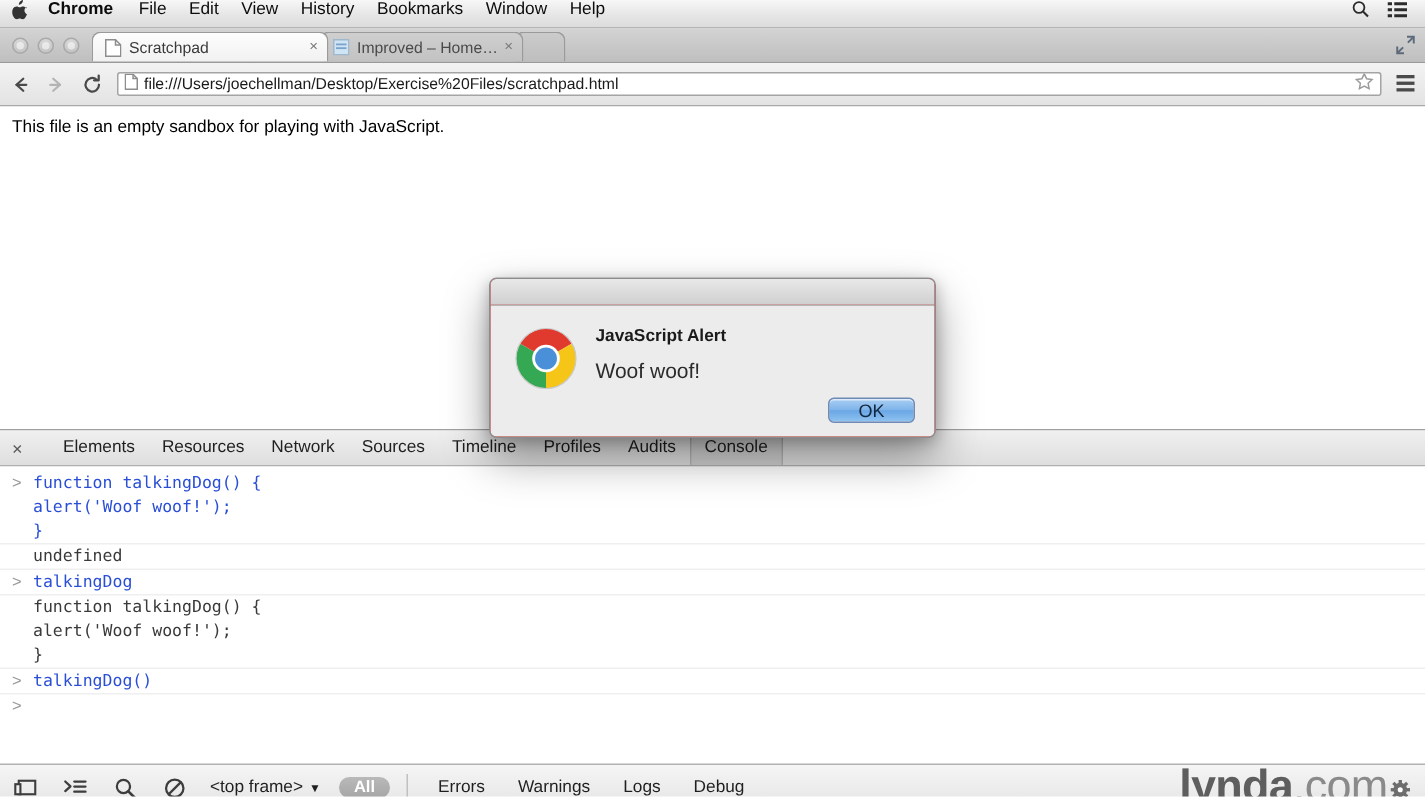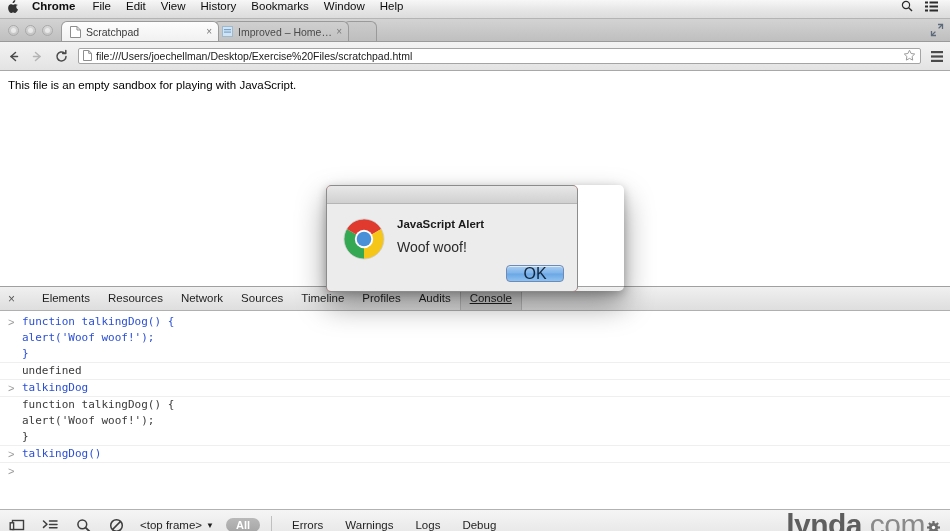--- a/index.html
+++ b/index.html
@@ -184,21 +184,21 @@
     position: absolute;
     left: 326px; top: 114px;
     width: 298px; height: 106px;
     border-radius: 5px;
     box-shadow: 0 14px 30px rgba(0,0,0,0.40), 0 3px 10px rgba(0,0,0,0.25);
     z-index: 5;
   }
   .alert-dialog {
     position: absolute;
     left: 326px; top: 114px;
-    width: 252px;
+    width: 298px;
     border: 1px solid #8c8c8c;
     border-radius: 5px;
     background: #ef4444;
     overflow: hidden;
     z-index: 6;
     box-sizing: border-box;
   }
   .alert-titlebar {
     height: 17px;
     background: linear-gradient(to bottom, #e8e8e8 0%, #d0d0d0 100%);
@@ -222,21 +222,21 @@
   }
   .alert-message { font-size: 14px; color: #2b2b2b; }
   .alert-ok {
     position: absolute;
     right: 13px; bottom: 9px;
     width: 58px; height: 17px;
     border-radius: 4px;
     border: 1px solid #6f8ab4;
     background: linear-gradient(to bottom, #a9cef3 0%, #7fb4ea 48%, #6aa7e6 52%, #8fc2f0 100%);
     color: #12263d;
-    font-size: 16px;
+    font-size: 12px;
     display: flex;
     align-items: center;
     justify-content: center;
     box-sizing: border-box;
     box-shadow: inset 0 1px 0 rgba(255,255,255,0.6);
   }
 
   
   .devtools {
     border-top: 1px solid #a0a0a0;
@@ -264,21 +264,20 @@
     padding: 0 9px;
     height: 23px;
     line-height: 23px;
     box-sizing: border-box;
     white-space: nowrap;
   }
   .dt-tab.active {
     background: linear-gradient(to bottom, #e0e0e0, #cfcfcf);
     border-left: 1px solid #b6b6b6;
     border-right: 1px solid #b6b6b6;
-    text-decoration: underline;
   }
   .console-area {
     flex: 1 1 auto;
     background: #fff;
     overflow: hidden;
     padding-top: 3px;
     font-family: "DejaVu Sans Mono", monospace;
     font-size: 11px;
   }
   .console-line {

